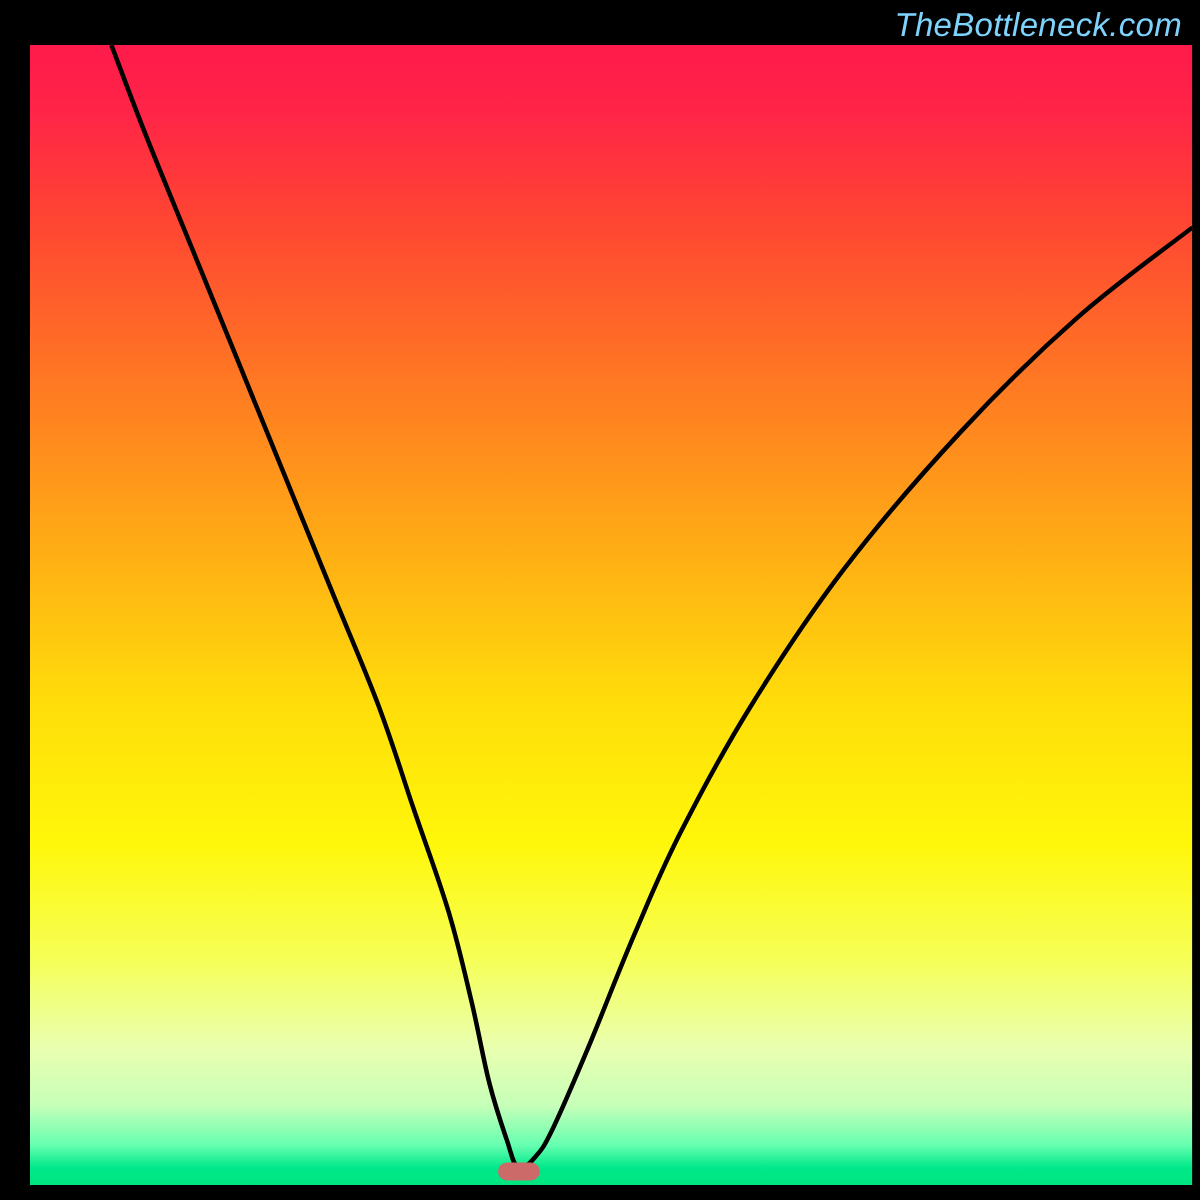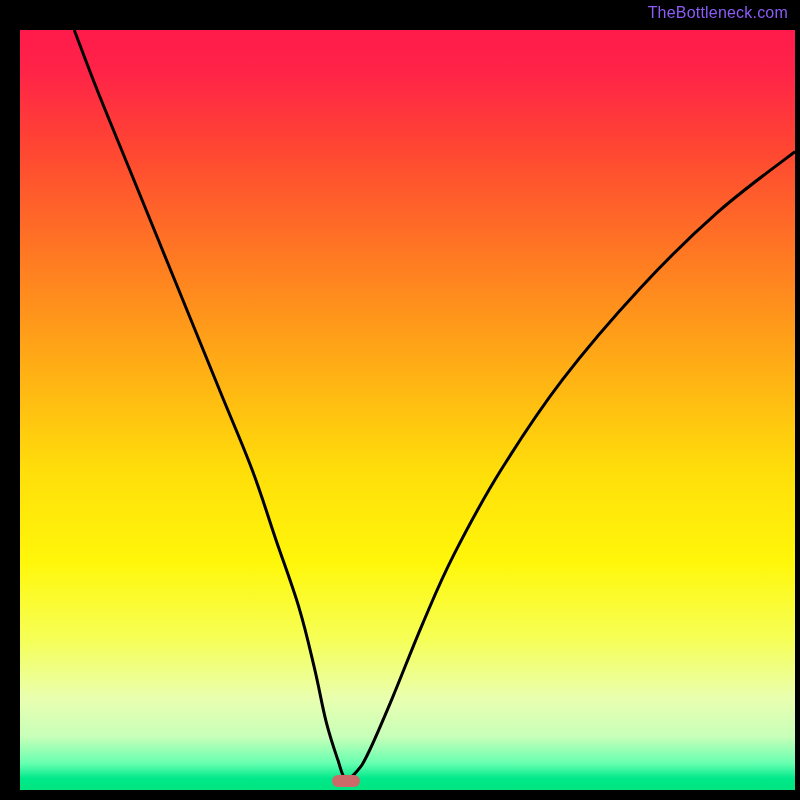--- a/index.html
+++ b/index.html
@@ -14,25 +14,26 @@
   .frame {
     position: relative;
     width: 800px;
     height: 800px;
     background: #000;
   }
   .attribution {
     position: absolute;
     top: 4px;
     right: 12px;
-    color: #8b5cf6;
-    font-size: 16px;
+    color: #7dd3fc;
+    font-size: 22px;
     font-weight: 500;
     letter-spacing: 0.2px;
     z-index: 50;
+    font-style: italic;
   }
   .plot {
     position: absolute;
     left: 20px;
     top: 30px;
     width: 775px;
     height: 760px;
     overflow: hidden;
   }
   .plot svg {

